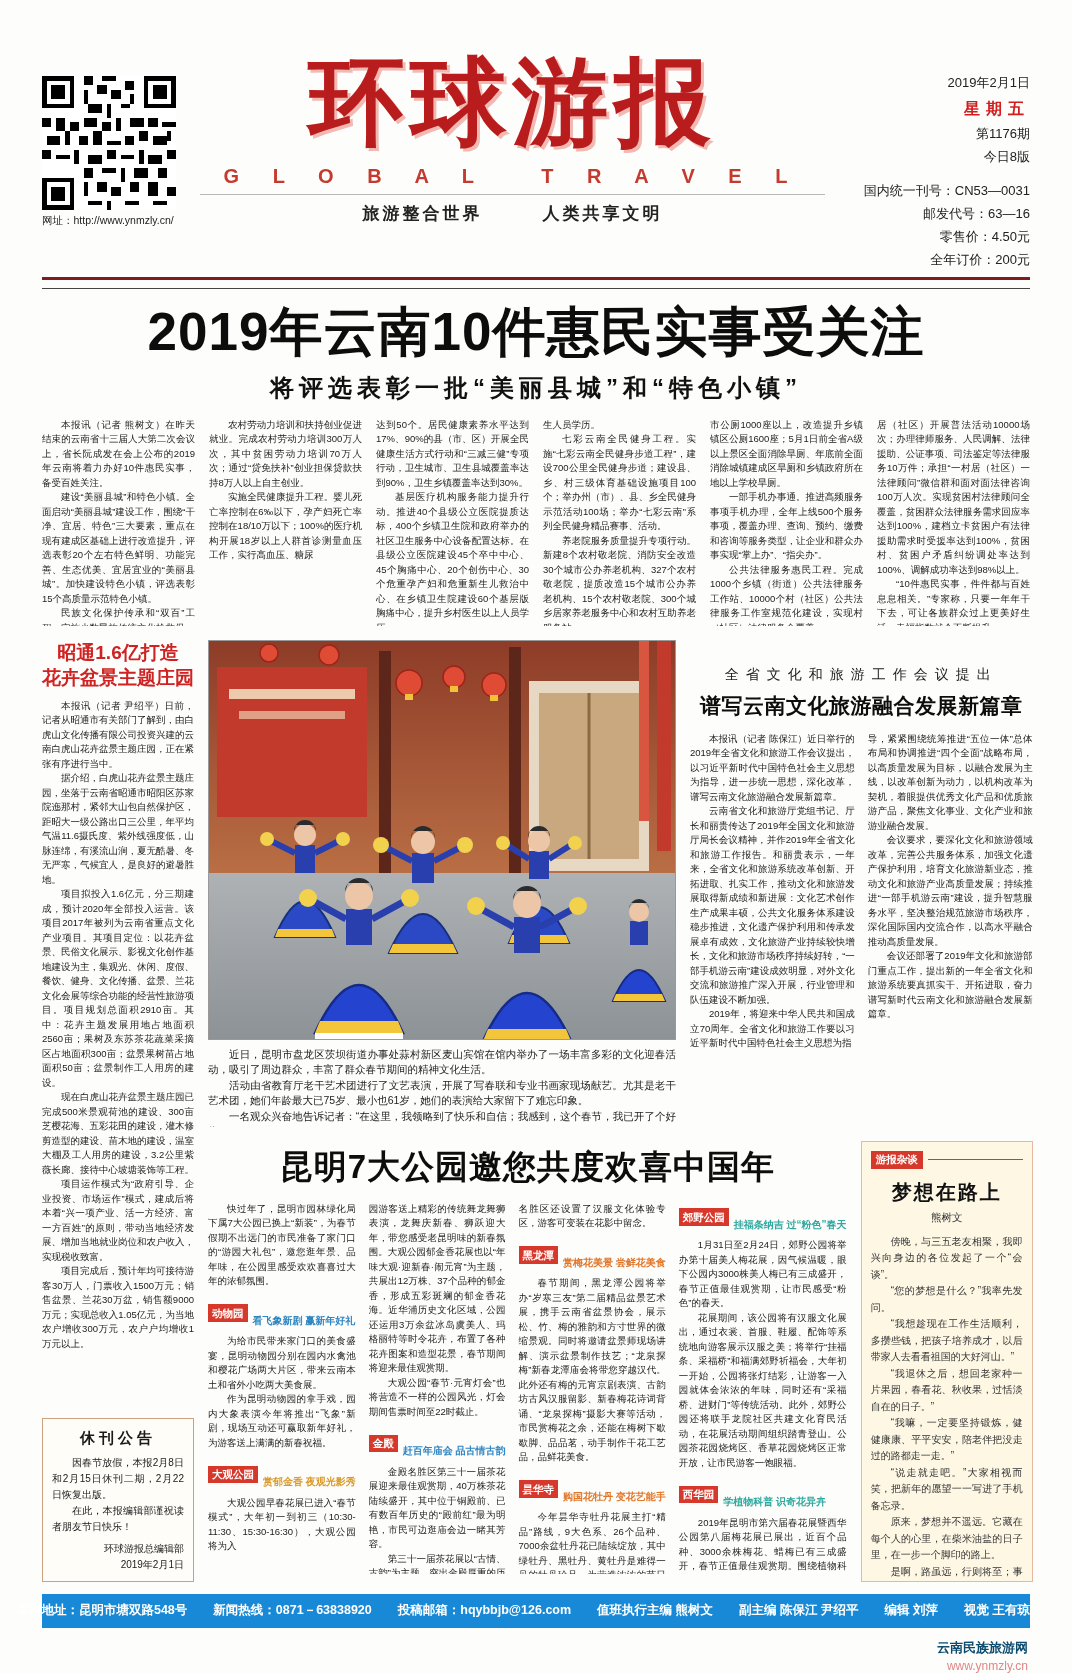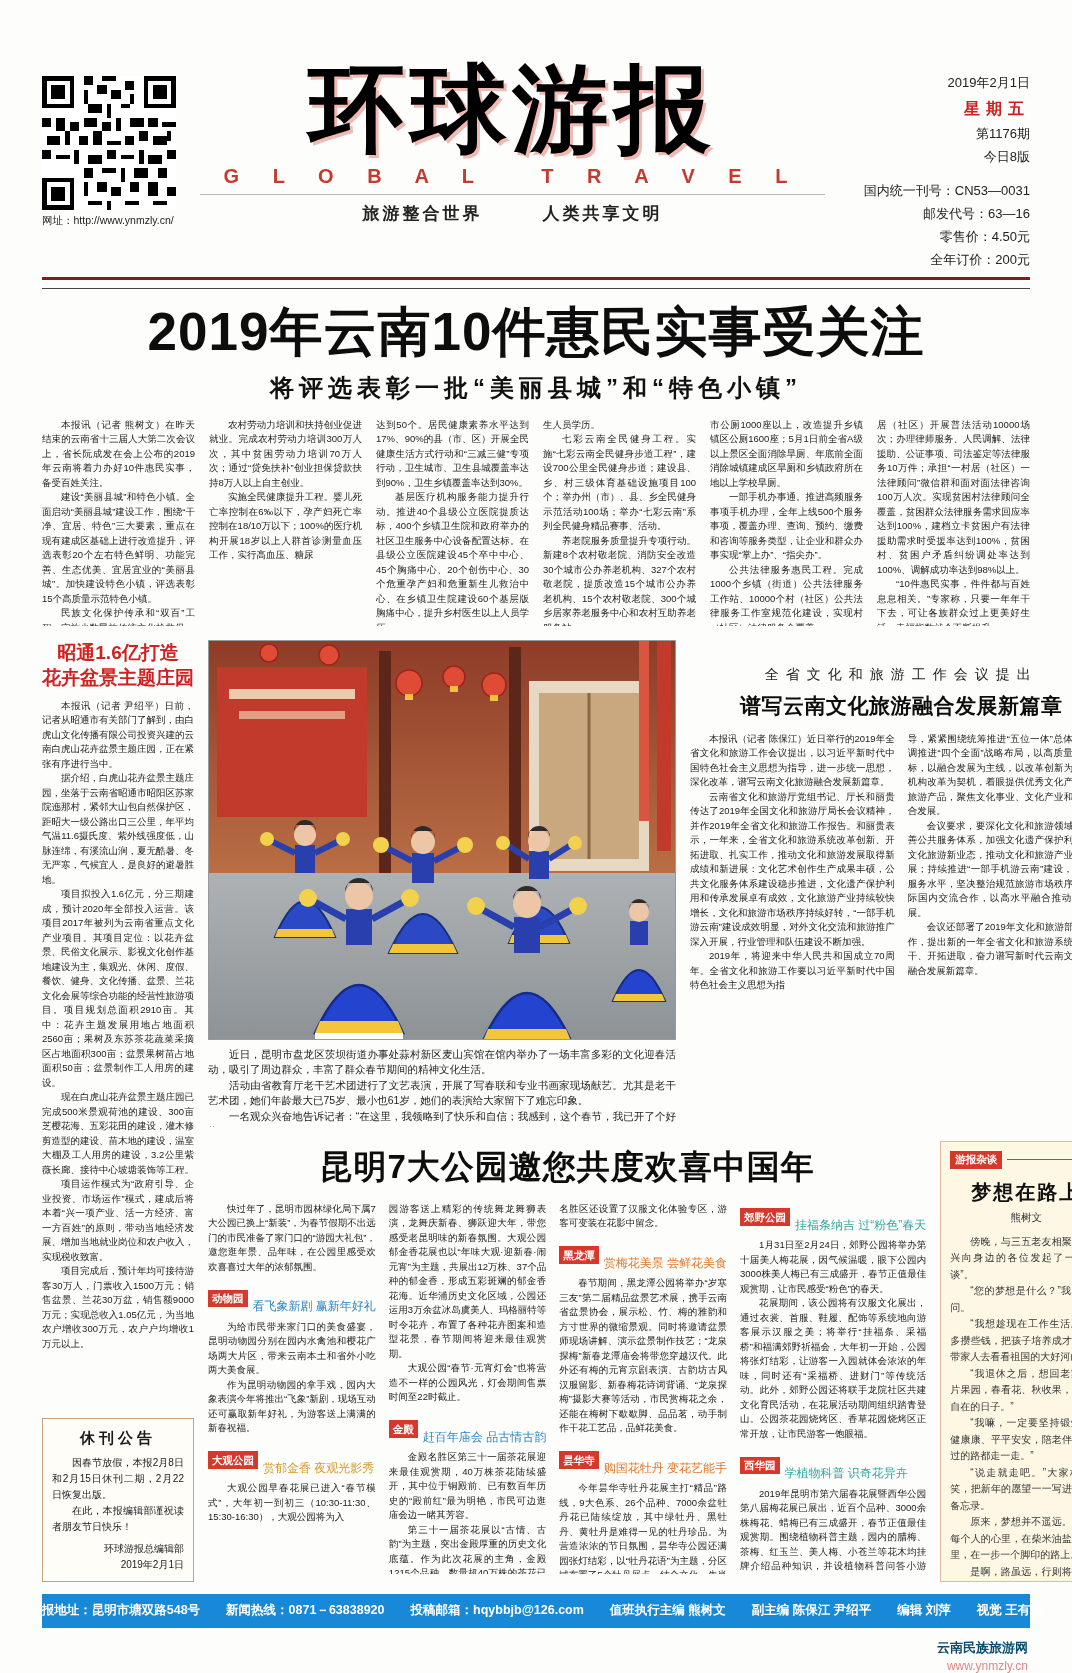--- a/index.html
+++ b/index.html
@@ -7,22 +7,22 @@
   body { font-family:"Liberation Sans", sans-serif; color:#1a1a1a; }
   .page{ width:1072px; height:1673px; background:#fdfdfb; margin:0 auto; position:relative;
          padding:58px 42px 0 42px; overflow:hidden; }
 
   
   .hdr{ display:flex; align-items:flex-start; }
   .qrblock{ width:158px; flex:none; padding-top:18px; }
   .qrblock svg{ display:block; }
   .qr-url{ font-size:10.5px; margin-top:4px; color:#222; white-space:nowrap; }
   .mast{ flex:1; text-align:center; padding-top:2px; }
-  .mast-title{ font-family:Liberation Serif, serif; font-weight:900; font-size:96px; line-height:1.05;
-     color:#000000; letter-spacing:6px; text-shadow:3px 3px 0 #f2b9b3; }
+  .mast-title{ font-family:Liberation Mono, monospace; font-weight:900; font-size:96px; line-height:1.05;
+     color:#b91c1c; letter-spacing:6px; text-shadow:3px 3px 0 #f2b9b3; }
   .mast-en{ color:#c43a2e; font-size:20px; letter-spacing:14px; font-weight:bold; margin-top:2px; }
   .mast-tag{ margin-top:4px; border-top:1px solid #b9b9b9; padding-top:7px;
      font-size:17px; font-weight:bold; letter-spacing:3px; color:#222;
      display:flex; justify-content:center; gap:60px; }
   .dateblock{ width:205px; flex:none; text-align:right; font-size:13px; line-height:1.75; padding-top:14px; color:#222; }
   .dateblock .wd{ color:#d01e1e; font-weight:bold; font-size:16px; letter-spacing:6px; }
   .dateblock .gap{ height:12px; }
   .hdr-rule{ border:none; border-top:3px solid #7e1d1d; margin-top:6px; }
 
   
@@ -63,35 +63,35 @@
 
   .bottom-row{ display:flex; gap:14px; height:441px; margin-top:14px; overflow:hidden; }
   .parks{ flex:1; overflow:hidden; }
   .parks-headline{ text-align:center; font-size:33px; font-weight:900; letter-spacing:1px; margin:4px 0 12px; color:#0d0d0d; }
   .parks-cols{ display:flex; gap:13px; height:372px; overflow:hidden; }
   .pcol{ flex:1; font-size:9.5px; line-height:14.5px; text-align:justify; }
   .pcol p{ text-indent:2em; }
   .pcol p.cont{ text-indent:0; }
   .ptag{ display:flex; align-items:center; gap:5px; margin:9px 0 6px; white-space:nowrap; }
   .ptag .lbl{ background:#d6392c; color:#fff; font-size:10.5px; font-weight:bold; padding:1.5px 4px; flex:none; }
-  .ptag .ttl{ font-size:12px; font-weight:normal;margin-top:16px; }
+  .ptag .ttl{ font-size:10px; font-weight:bold;margin-top:16px; }
   .t-blue{ color:#2f86c2; } .t-gold{ color:#d99a2b; } .t-orange{ color:#e0762a; } .t-teal{ color:#2fa8a0; }
 
   .essay{ width:172px; flex:none; background:#fdf7e4; border:1px solid #e4b9a0; padding:9px 9px 6px; overflow:hidden; }
   .essay-tagrow{ display:flex; align-items:center; gap:5px; }
   .essay-tag{ background:#d6392c; color:#fff; font-size:10.5px; font-weight:bold; padding:2px 5px; }
   .essay-tagrule{ flex:1; border-top:1px solid #d6392c; }
   .essay-title{ text-align:center; font-size:20px; font-weight:900; letter-spacing:2px; margin-top:10px; color:#111; }
   .essay-author{ text-align:center; font-size:10.5px; margin-top:5px; color:#333; }
   .essay-body{ margin-top:9px; font-size:10px; line-height:16.5px; text-align:justify; color:#333; }
   .essay-body p{ text-indent:2em; }
 
   
   .footbar{ margin-top:12px; background:#1789d6; color:#fff; height:34px; display:flex; align-items:center;
-     justify-content:center; gap:26px; font-size:12.5px; font-weight:bold; white-space:nowrap; }
+     justify-content:flex-end; gap:26px; font-size:12.5px; font-weight:bold; white-space:nowrap; }
   .watermark{ text-align:right; padding:10px 2px 0; line-height:1.5; }
   .wm1{ color:#0c4a6e; font-size:13px; font-weight:bold; }
   .wm2{ color:#d88; font-size:12px; }
 </style>
 </head>
 <body>
 
 <div class="page">
 
   <div class="hdr">

